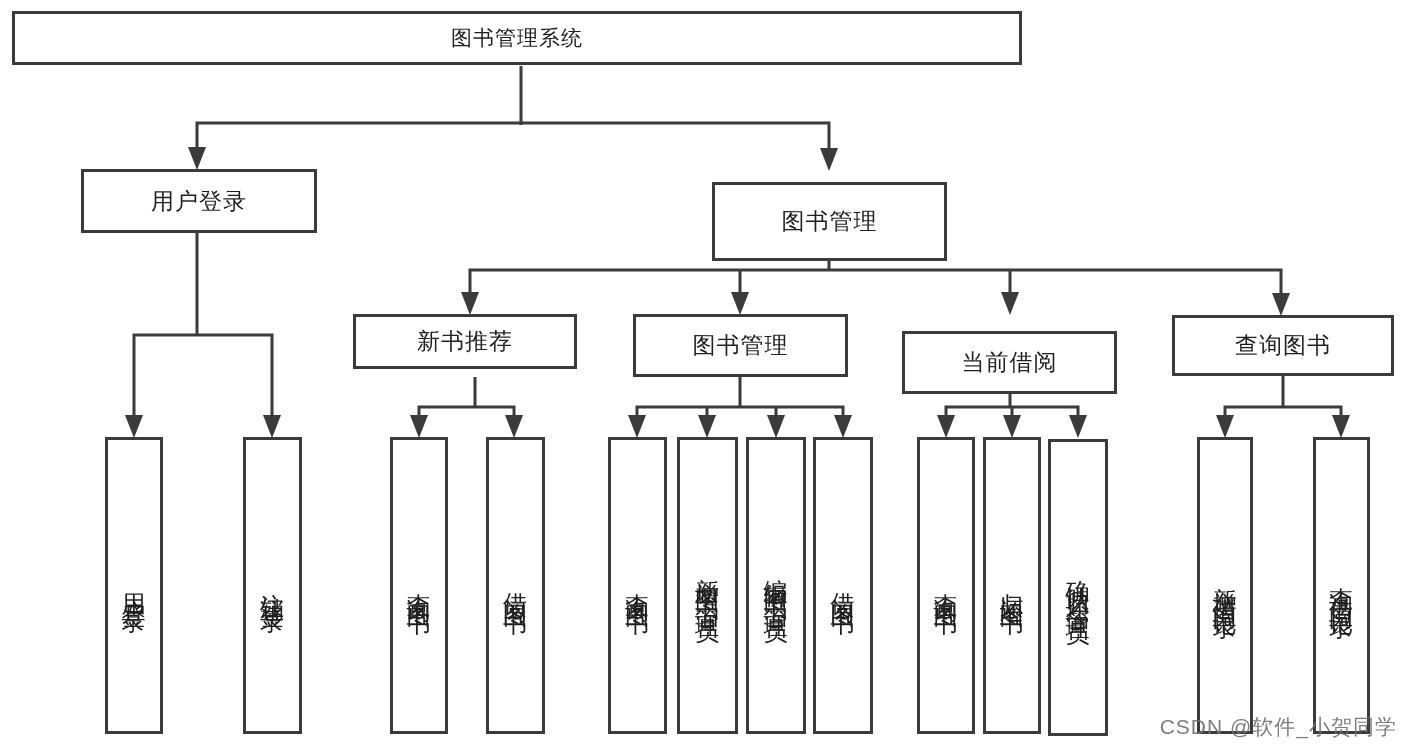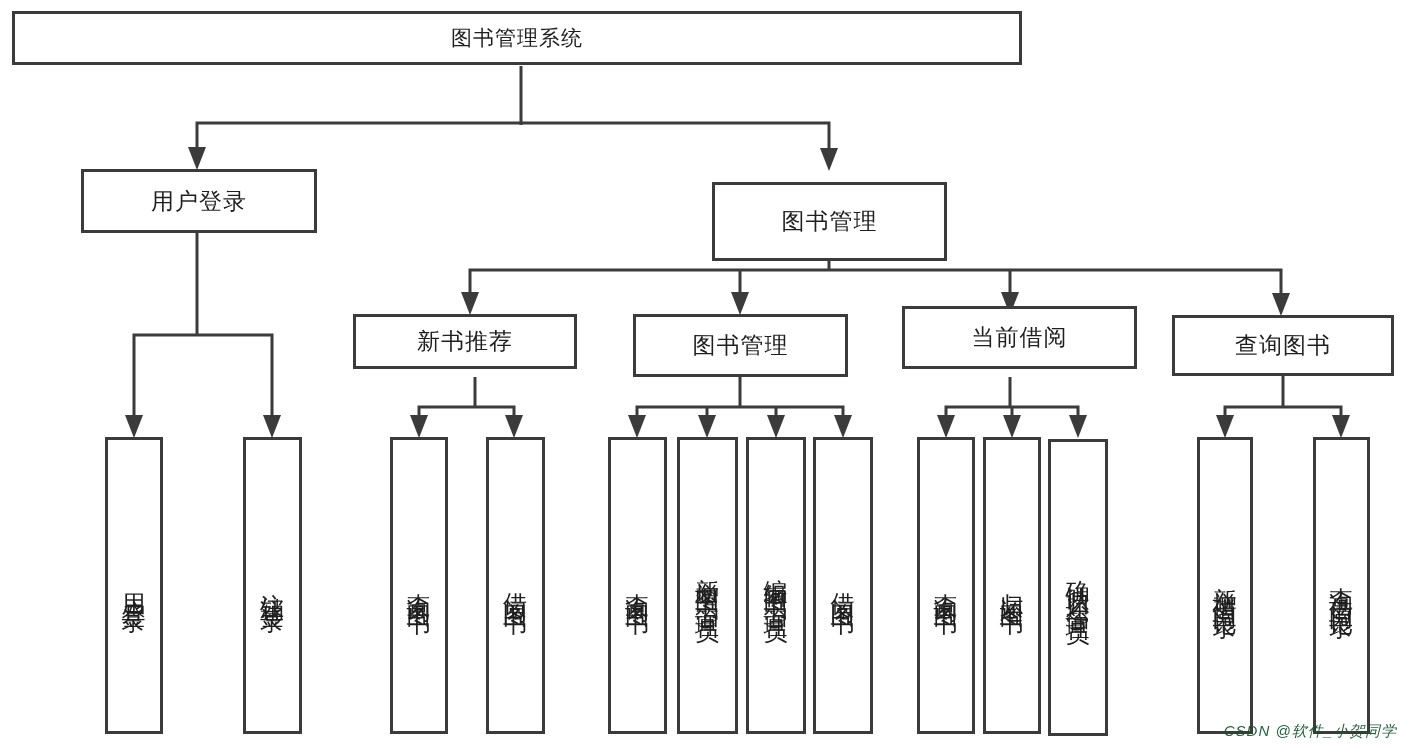--- a/index.html
+++ b/index.html
@@ -16,23 +16,22 @@
   }
   .node.h{font-size:23px;letter-spacing:1px;white-space:nowrap;font-family:Liberation Mono, monospace;}
   .node.top{font-size:21px;}
   .node.v .vlbl{
     writing-mode:vertical-rl;
     font-size:24px;line-height:1.05;letter-spacing:6px;
     white-space:nowrap;
   }
   .watermark{
     position:absolute;right:8px;bottom:6px;z-index:3;
-    font-size:15px;letter-spacing:1px;color:#14532d;opacity:.92;
+    font-size:21px;letter-spacing:1px;color:#737373;opacity:.92;
     white-space:nowrap;
-    font-style:italic;
   }
 </style>
 </head>
 <body>
 
 <div class="canvas">
 
   <svg class="wires" width="1405" height="747" viewBox="0 0 1405 747">
     <path fill="none" stroke="#3b3b3b" stroke-width="3" d="M521 66 V125
          M195.5 123 H830.5 M197 123 V150 M829 123 V151
@@ -77,21 +76,21 @@
   <div class="node h" style="left:712px;top:182px;width:235px;height:79px">
     <span class="lbl">图书管理</span>
   </div>
 
   <div class="node h" style="left:353px;top:314px;width:224px;height:55px">
     <span class="lbl">新书推荐</span>
   </div>
   <div class="node h" style="left:633px;top:314px;width:215px;height:63px">
     <span class="lbl">图书管理</span>
   </div>
-  <div class="node h" style="left:902px;top:306px;width:235px;height:63px">
+  <div class="node h" style="left:902px;top:331px;width:215px;height:63px">
     <span class="lbl">当前借阅</span>
   </div>
   <div class="node h" style="left:1172px;top:315px;width:222px;height:61px">
     <span class="lbl">查询图书</span>
   </div>
 
   <div class="node v" style="left:105px;top:437px;width:58px;height:297px">
     <span class="vlbl">用户登录</span>
   </div>
   <div class="node v" style="left:243px;top:437px;width:59px;height:297px">

